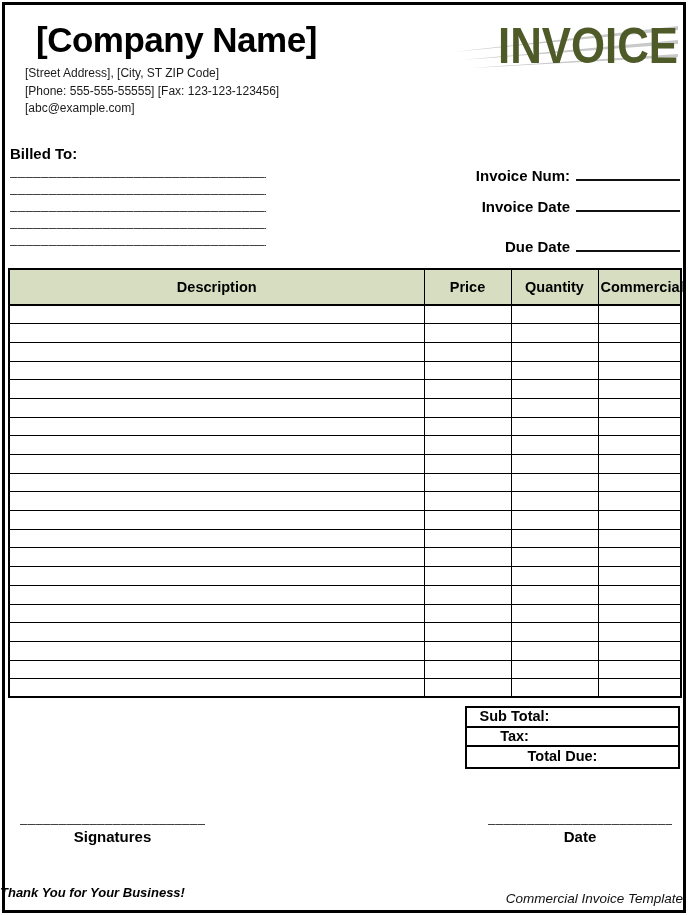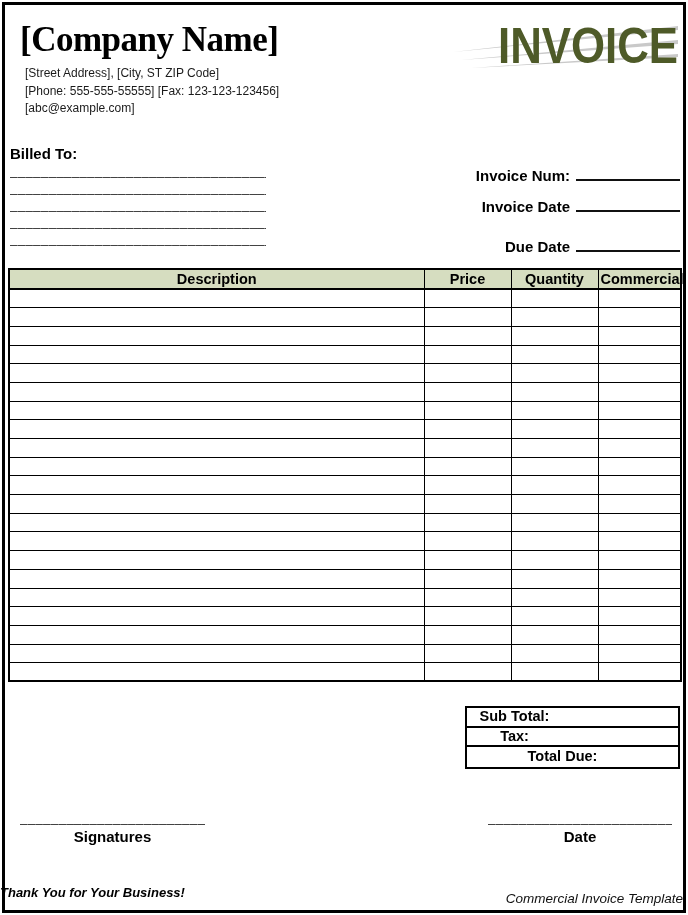--- a/index.html
+++ b/index.html
@@ -4,22 +4,22 @@
 <style>
   * { margin:0; padding:0; box-sizing:border-box; }
   html,body { background:#ffffff; }
   body { font-family:"Liberation Sans","DejaVu Sans",sans-serif; color:#000; }
 
   .page { position:relative; width:688px; height:915px; background:#fff; overflow:hidden; }
   .frame { position:absolute; inset:2px; border:3px solid #000; pointer-events:none; }
 
   
   .company-name {
-    position:absolute; left:20px; top:20px;
-    font-family:Liberation Serif, serif;
+    position:absolute; left:36px; top:20px;
+    font-family:Liberation Sans, sans-serif;
     font-size:35px; font-weight:bold; letter-spacing:-0.5px;
   }
   .company-address { position:absolute; left:25px; top:65px; font-size:12px; line-height:17.5px; color:#1b1b1b; }
 
   .logo { position:absolute; right:10px; top:12px; width:225px; height:60px; }
 
   
   .billed-to-label { position:absolute; left:10px; top:145px; font-size:15px; font-weight:bold; }
   .billed-lines { position:absolute; left:10px; top:162px; width:256px; font-size:13px; line-height:17px; letter-spacing:0.5px; white-space:nowrap; overflow:hidden; color:#111; }
 
@@ -27,21 +27,21 @@
   .inv-fields { position:absolute; right:8px; top:161px; width:270px; }
   .inv-row { position:absolute; right:0; display:flex; align-items:baseline; justify-content:flex-end; }
   .inv-row.r1 { top:4px; }
   .inv-row.r2 { top:35px; }
   .inv-row.r3 { top:75px; }
   .inv-label { font-size:15px; font-weight:bold; white-space:nowrap; }
   .inv-line { display:inline-block; width:104px; height:16px; border-bottom:2px solid #111; margin-left:6px; }
 
   
   .items-table { position:absolute; left:8px; top:268px; border-collapse:collapse; table-layout:fixed; width:672px; background:#fff; border:2px solid #000; }
-  .items-table th { background:#d6ddc0; border:1px solid #000; border-bottom:2px solid #000; font-size:14.5px; font-weight:bold; height:20px; text-align:center; padding:1px 2px; }
+  .items-table th { background:#d6ddc0; border:1px solid #000; border-bottom:2px solid #000; font-size:14.5px; font-weight:bold; height:36px; text-align:center; padding:1px 2px; }
   .items-table td { border:1px solid #000; height:18.7px; padding:0; }
 
   
   .totals { position:absolute; left:465px; top:706px; width:215px; border:2px solid #000; background:#fff; }
   .totals-row { display:flex; height:19.5px; border-bottom:2px solid #000; align-items:center; }
   .totals-row:last-child { border-bottom:none;margin-left:48px; }
   .t-label { flex:0 0 95px; text-align:center; font-size:14.5px; font-weight:bold; line-height:19px; }
   .t-value { flex:1; }
 
   

